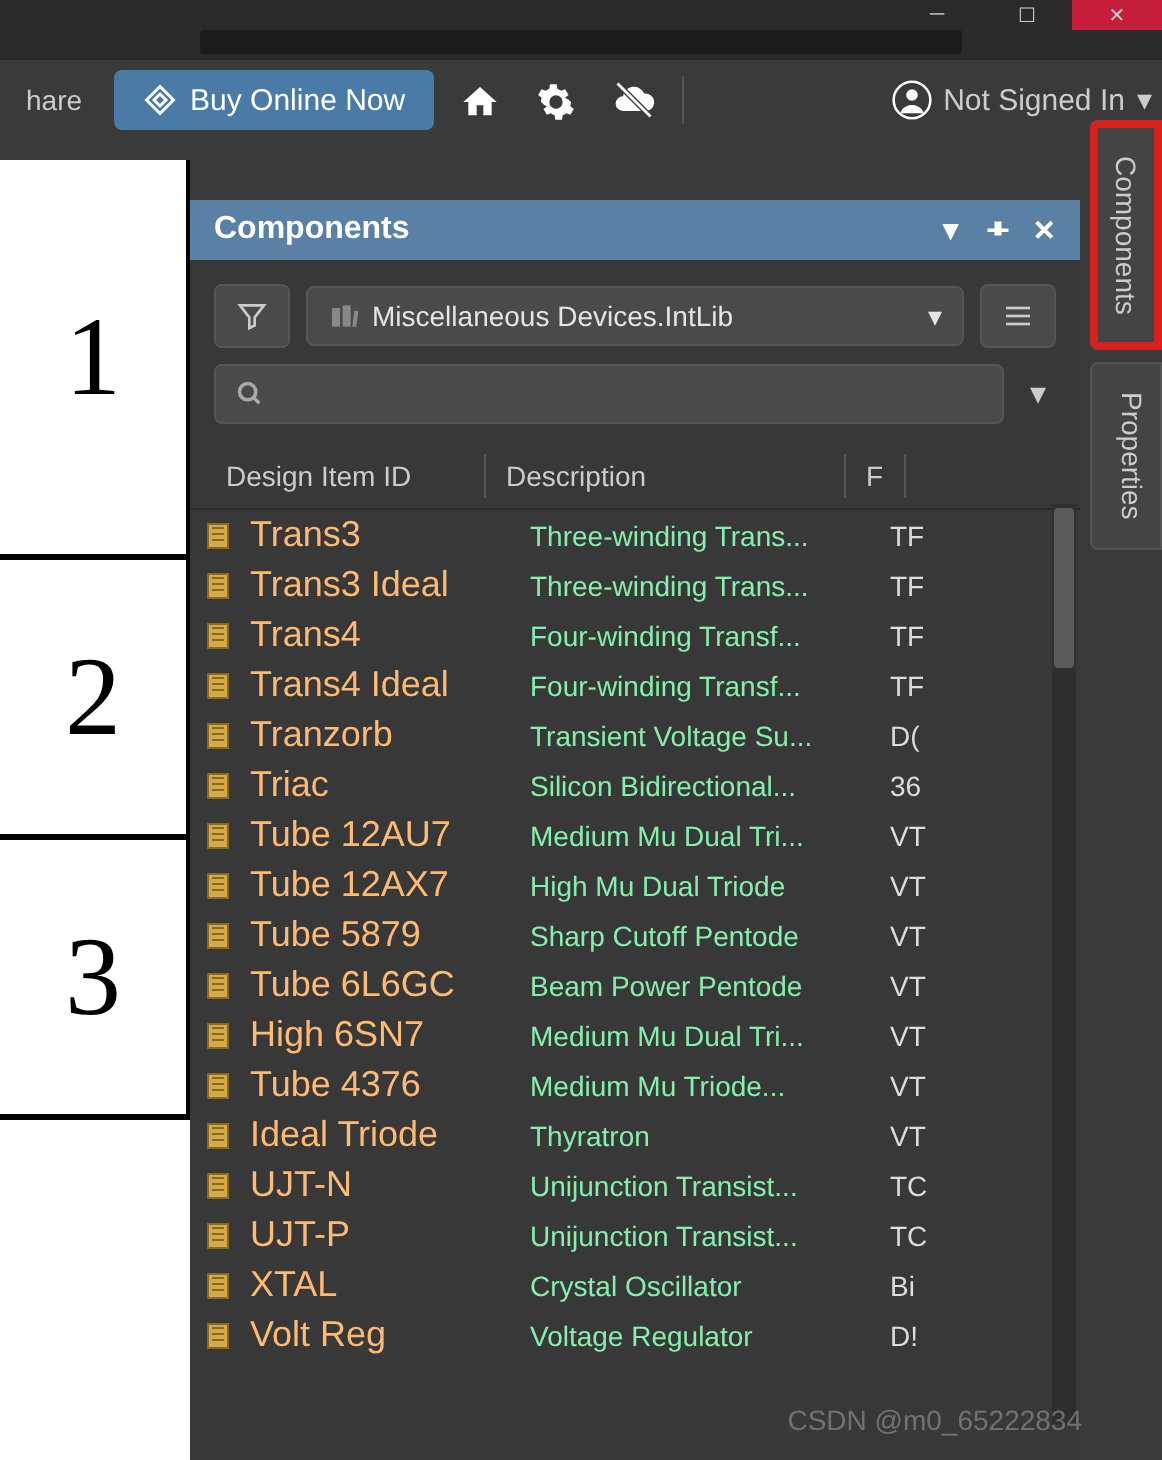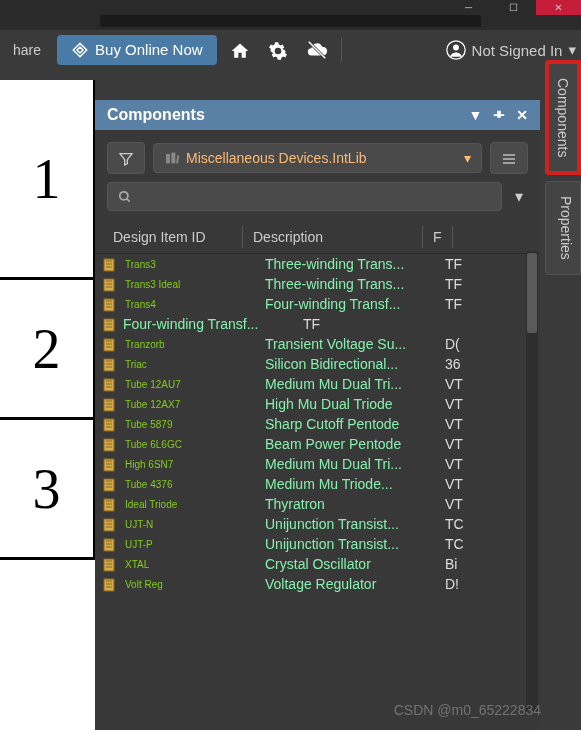--- a/index.html
+++ b/index.html
@@ -10,57 +10,57 @@
 .window-controls .btn { width: 45px; height: 15px; display: flex; align-items: center; justify-content: center; color: #ccc; font-size: 10px; }
 .window-controls .close { background: #c41e3a; }
 
 
 .address-bar { height: 15px; background: #2a2a2a; padding: 0 100px; }
 .address-input { background: #1a1a1a; height: 12px; border-radius: 2px; }
 
 
 .main-toolbar { height: 40px; background: #3a3a3a; display: flex; align-items: center; padding: 0 5px; gap: 8px; }
 .share-btn { color: #ccc; font-size: 14px; padding: 5px 8px; }
-.buy-btn { background: #4a7ba6; color: #fff; padding: 6px 14px; border-radius: 4px; font-size: 15px; display: flex; align-items: flex-start; gap: 6px; cursor: pointer; }
+.buy-btn { background: #4a7ba6; color: #fff; padding: 6px 14px; border-radius: 4px; font-size: 15px; display: flex; align-items: center; gap: 6px; cursor: pointer; }
 .toolbar-icon { color: #fff; font-size: 18px; padding: 5px; cursor: pointer; }
 .signin { color: #ccc; font-size: 15px; display: flex; align-items: center; gap: 6px; margin-left: auto; cursor: pointer; }
 .divider-v { width: 1px; height: 24px; background: #555; }
 
 
 .schematic-area { position: absolute; left: 0; top: 80px; width: 95px; height: 650px; background: #fff; }
 .schematic-cell { border-bottom: 3px solid #000; border-right: 2px solid #000; height: 140px; display: flex; align-items: center; justify-content: center; font-size: 56px; font-family: 'Times New Roman', serif; }
 .schematic-cell:first-child { height: 200px; }
 
 
 .components-panel { position: absolute; left: 95px; top: 100px; width: 445px; height: 630px; background: #383838; display: flex; flex-direction: column; }
 .panel-header { background: #5a80a5; color: #fff; padding: 6px 12px; font-size: 16px; font-weight: 600; display: flex; align-items: center; justify-content: space-between; }
 .panel-header-controls { display: flex; gap: 10px; align-items: center; }
 .panel-header-controls span { cursor: pointer; font-size: 14px; }
 
 .panel-toolbar { padding: 12px 12px 8px; display: flex; gap: 8px; align-items: center; }
 .filter-btn { background: #4a4a4a; border: 1px solid #555; border-radius: 4px; padding: 6px 10px; color: #ccc; cursor: pointer; }
-.library-select { flex: 1; background: #4a4a4a; border: 1px solid #555; border-radius: 4px; padding: 6px 10px; color: #fdba74; display: flex; align-items: center; justify-content: space-between; cursor: pointer; font-size: 14px; }
+.library-select { flex: 1; background: #4a4a4a; border: 1px solid #555; border-radius: 4px; padding: 6px 10px; color: #e5e5e5; display: flex; align-items: center; justify-content: space-between; cursor: pointer; font-size: 14px; }
 .menu-btn { background: #4a4a4a; border: 1px solid #555; border-radius: 4px; padding: 6px 10px; color: #ccc; cursor: pointer; }
 
 .search-row { padding: 0 12px 10px; display: flex; gap: 8px; }
 .search-box { flex: 1; background: #4a4a4a; border: 1px solid #555; border-radius: 4px; padding: 5px 10px; color: #ccc; display: flex; align-items: center; gap: 6px; }
 .search-input { background: transparent; border: none; color: #fff; flex: 1; font-size: 14px; outline: none; }
 .search-dropdown { color: #ccc; cursor: pointer; padding: 5px; }
 
 .table-container { flex: 1; overflow: hidden; position: relative; }
 .table-header { display: flex; background: #383838; border-bottom: 1px solid #2a2a2a; padding: 5px 0; }
 .th { color: #ccc; font-size: 14px; padding: 3px 10px; border-right: 1px solid #555; }
 .th-id { width: 148px; padding-left: 18px; }
 .th-desc { width: 180px; }
 .th-f { width: 30px; }
 
 .table-body { overflow-y: auto; height: 470px; }
 .table-row { display: flex; align-items: center; padding: 2px 0; cursor: pointer; }
 .row-icon { width: 28px; text-align: center; color: #d4a947; font-size: 13px; }
-.td-id { width: 142px; color: #84cc16; font-size: 10px; padding-left: 2px; white-space: nowrap; overflow: hidden; text-overflow: ellipsis; }
+.td-id { width: 142px; color: #fdba74; font-size: 18px; padding-left: 2px; white-space: nowrap; overflow: hidden; text-overflow: ellipsis; }
 .td-desc { width: 180px; color: #86efac; font-size: 14px; white-space: nowrap; overflow: hidden; text-overflow: ellipsis; }
 .td-f { width: 30px; color: #ddd; font-size: 14px; }
 
 .scrollbar-track { position: absolute; right: 2px; top: 30px; width: 12px; height: 460px; background: #2e2e2e; }
 .scrollbar-thumb { position: absolute; top: 2px; width: 10px; left: 1px; height: 80px; background: #5a5a5a; border-radius: 2px; }
 
 
 .side-tabs { position: absolute; right: 0; top: 60px; display: flex; flex-direction: column; gap: 6px; }
 .side-tab { background: #444; color: #ccc; writing-mode: vertical-rl; padding: 14px 6px; font-size: 14px; border-radius: 4px 0 0 4px; cursor: pointer; border: 1px solid #555; }
 .side-tab.highlighted { border: 4px solid #d62020; }
@@ -218,20 +218,21 @@
           <span class="td-desc">Four-winding Transf...</span>
           <span class="td-f">TF</span>
         </div>
         <div class="table-row">
           <span class="row-icon"><svg width="12" height="14" viewBox="0 0 12 14">
               <rect x="1" y="1" width="10" height="12" fill="#d4a947" stroke="#8a6a20"></rect>
               <line x1="3" y1="3" x2="9" y2="3" stroke="#8a6a20"></line>
               <line x1="3" y1="6" x2="9" y2="6" stroke="#8a6a20"></line>
               <line x1="3" y1="9" x2="9" y2="9" stroke="#8a6a20"></line>
             </svg></span>
+          <span class="td-id">Trans4 Ideal</span>
           <span class="td-desc">Four-winding Transf...</span>
           <span class="td-f">TF</span>
         </div>
         <div class="table-row">
           <span class="row-icon"><svg width="12" height="14" viewBox="0 0 12 14">
               <rect x="1" y="1" width="10" height="12" fill="#d4a947" stroke="#8a6a20"></rect>
               <line x1="3" y1="3" x2="9" y2="3" stroke="#8a6a20"></line>
               <line x1="3" y1="6" x2="9" y2="6" stroke="#8a6a20"></line>
               <line x1="3" y1="9" x2="9" y2="9" stroke="#8a6a20"></line>
             </svg></span>

